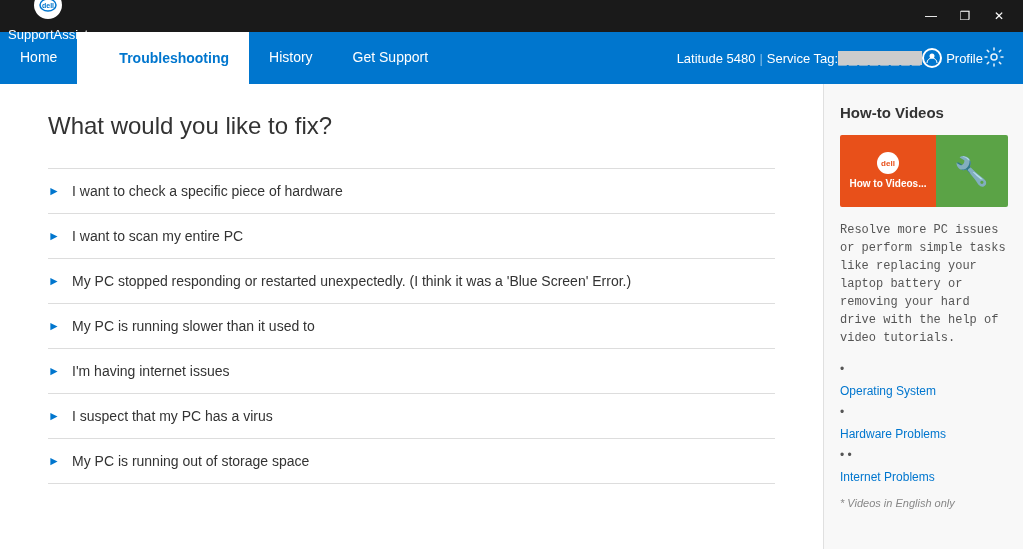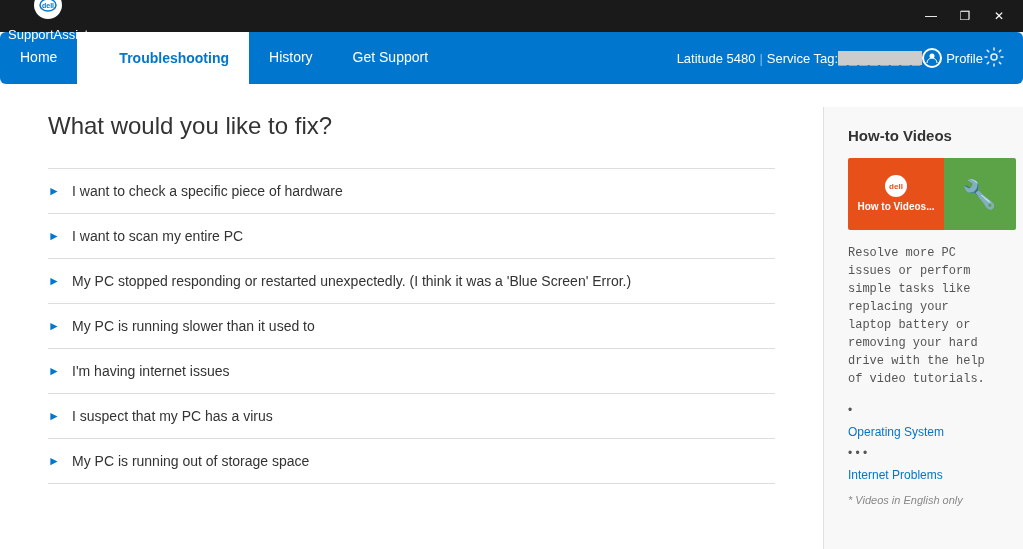--- a/index.html
+++ b/index.html
@@ -52,21 +52,20 @@
     }
 
     
     .nav-bar {
       background: #0076CE;
       height: 52px;
       display: flex;
       align-items: stretch;
       justify-content: space-between;
       padding: 0;
-      border-radius: 6px;
     }
     .nav-left {
       display: flex;
       align-items: stretch;
     }
     .nav-item {
       color: white;
       font-size: 14px;
       padding: 0 20px;
       display: flex;
@@ -160,22 +159,21 @@
       font-size: 14px;
       color: #333;
       text-align: center;
     }
 
     
     .content-right {
       width: 200px;
       background: #f8f8f8;
       border-left: 1px solid #e0e0e0;
-      padding: 20px 24px;
-      margin-top: 23px;
+      padding: 20px 16px;
     }
     .sidebar-title {
       font-size: 15px;
       font-weight: 600;
       color: #333;
       margin-bottom: 14px;
     }
     .video-thumbnail {
       width: 168px;
       height: 72px;
@@ -348,20 +346,20 @@
       </div>
       <div class="video-right">
         <span class="wrench-icon">🔧</span>
       </div>
     </div>
 
     <p class="sidebar-desc">Resolve more PC issues or perform simple tasks like replacing your laptop battery or removing your hard drive with the help of video tutorials.</p>
 
     <div class="sidebar-links">
       <span>• </span><a href="#">Operating System</a>
-      <span>• </span>
+      <span>• </span><a href="#">Hardware Problems</a>
       <span>• </span>
       <span>• </span><a href="#">Internet Problems</a>
     </div>
 
     <div class="sidebar-note">* Videos in English only</div>
   </div>
 </div>
 
 </body></html>

